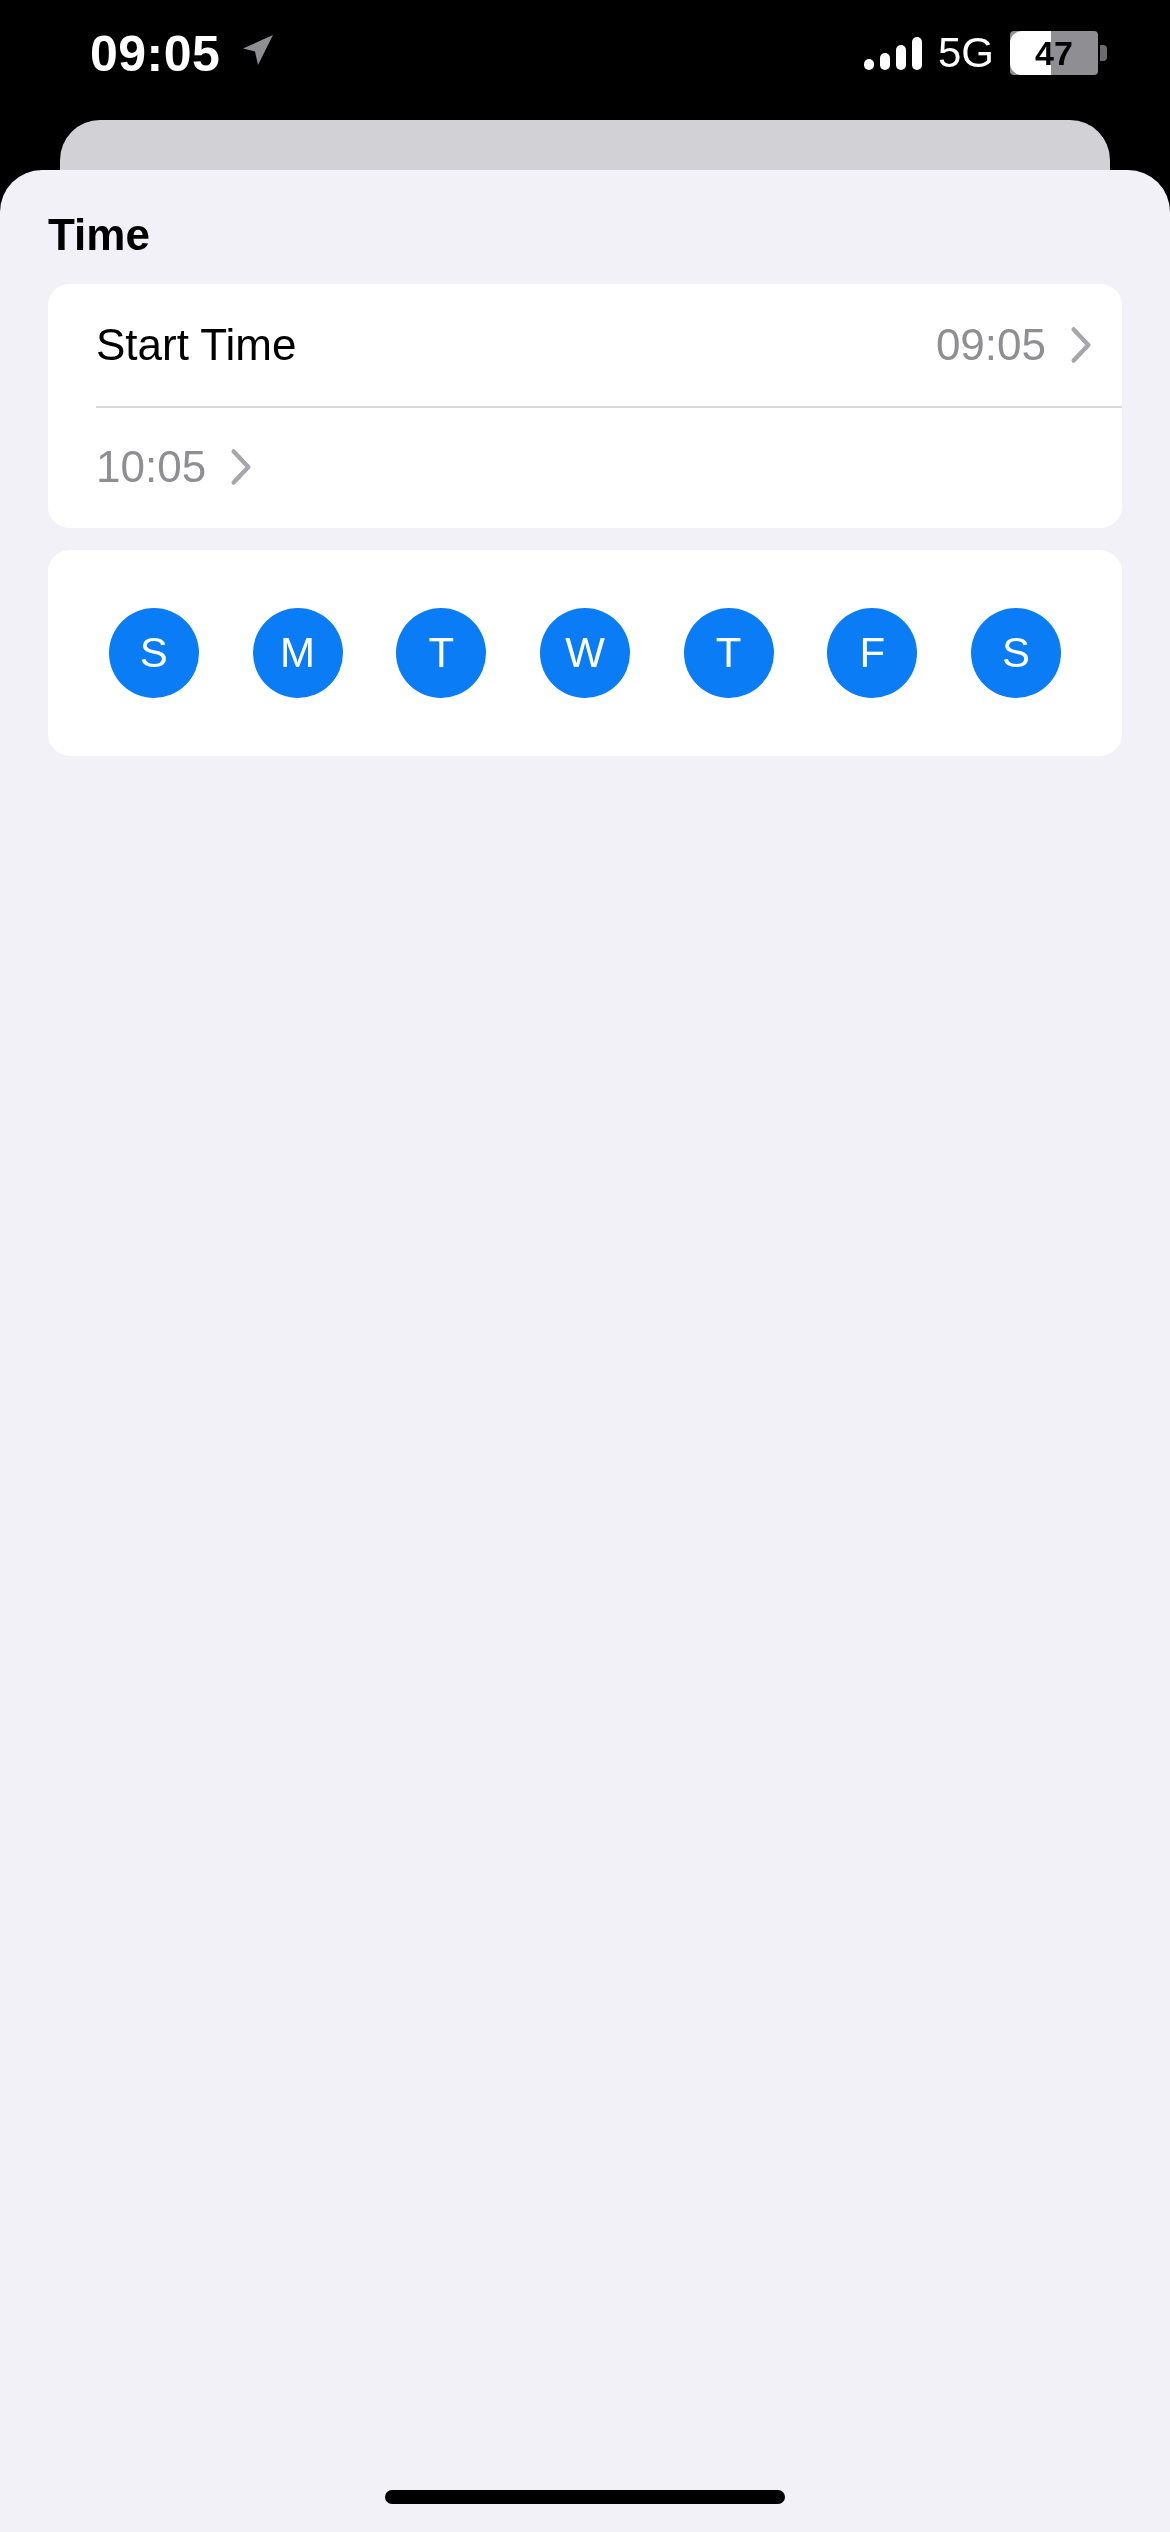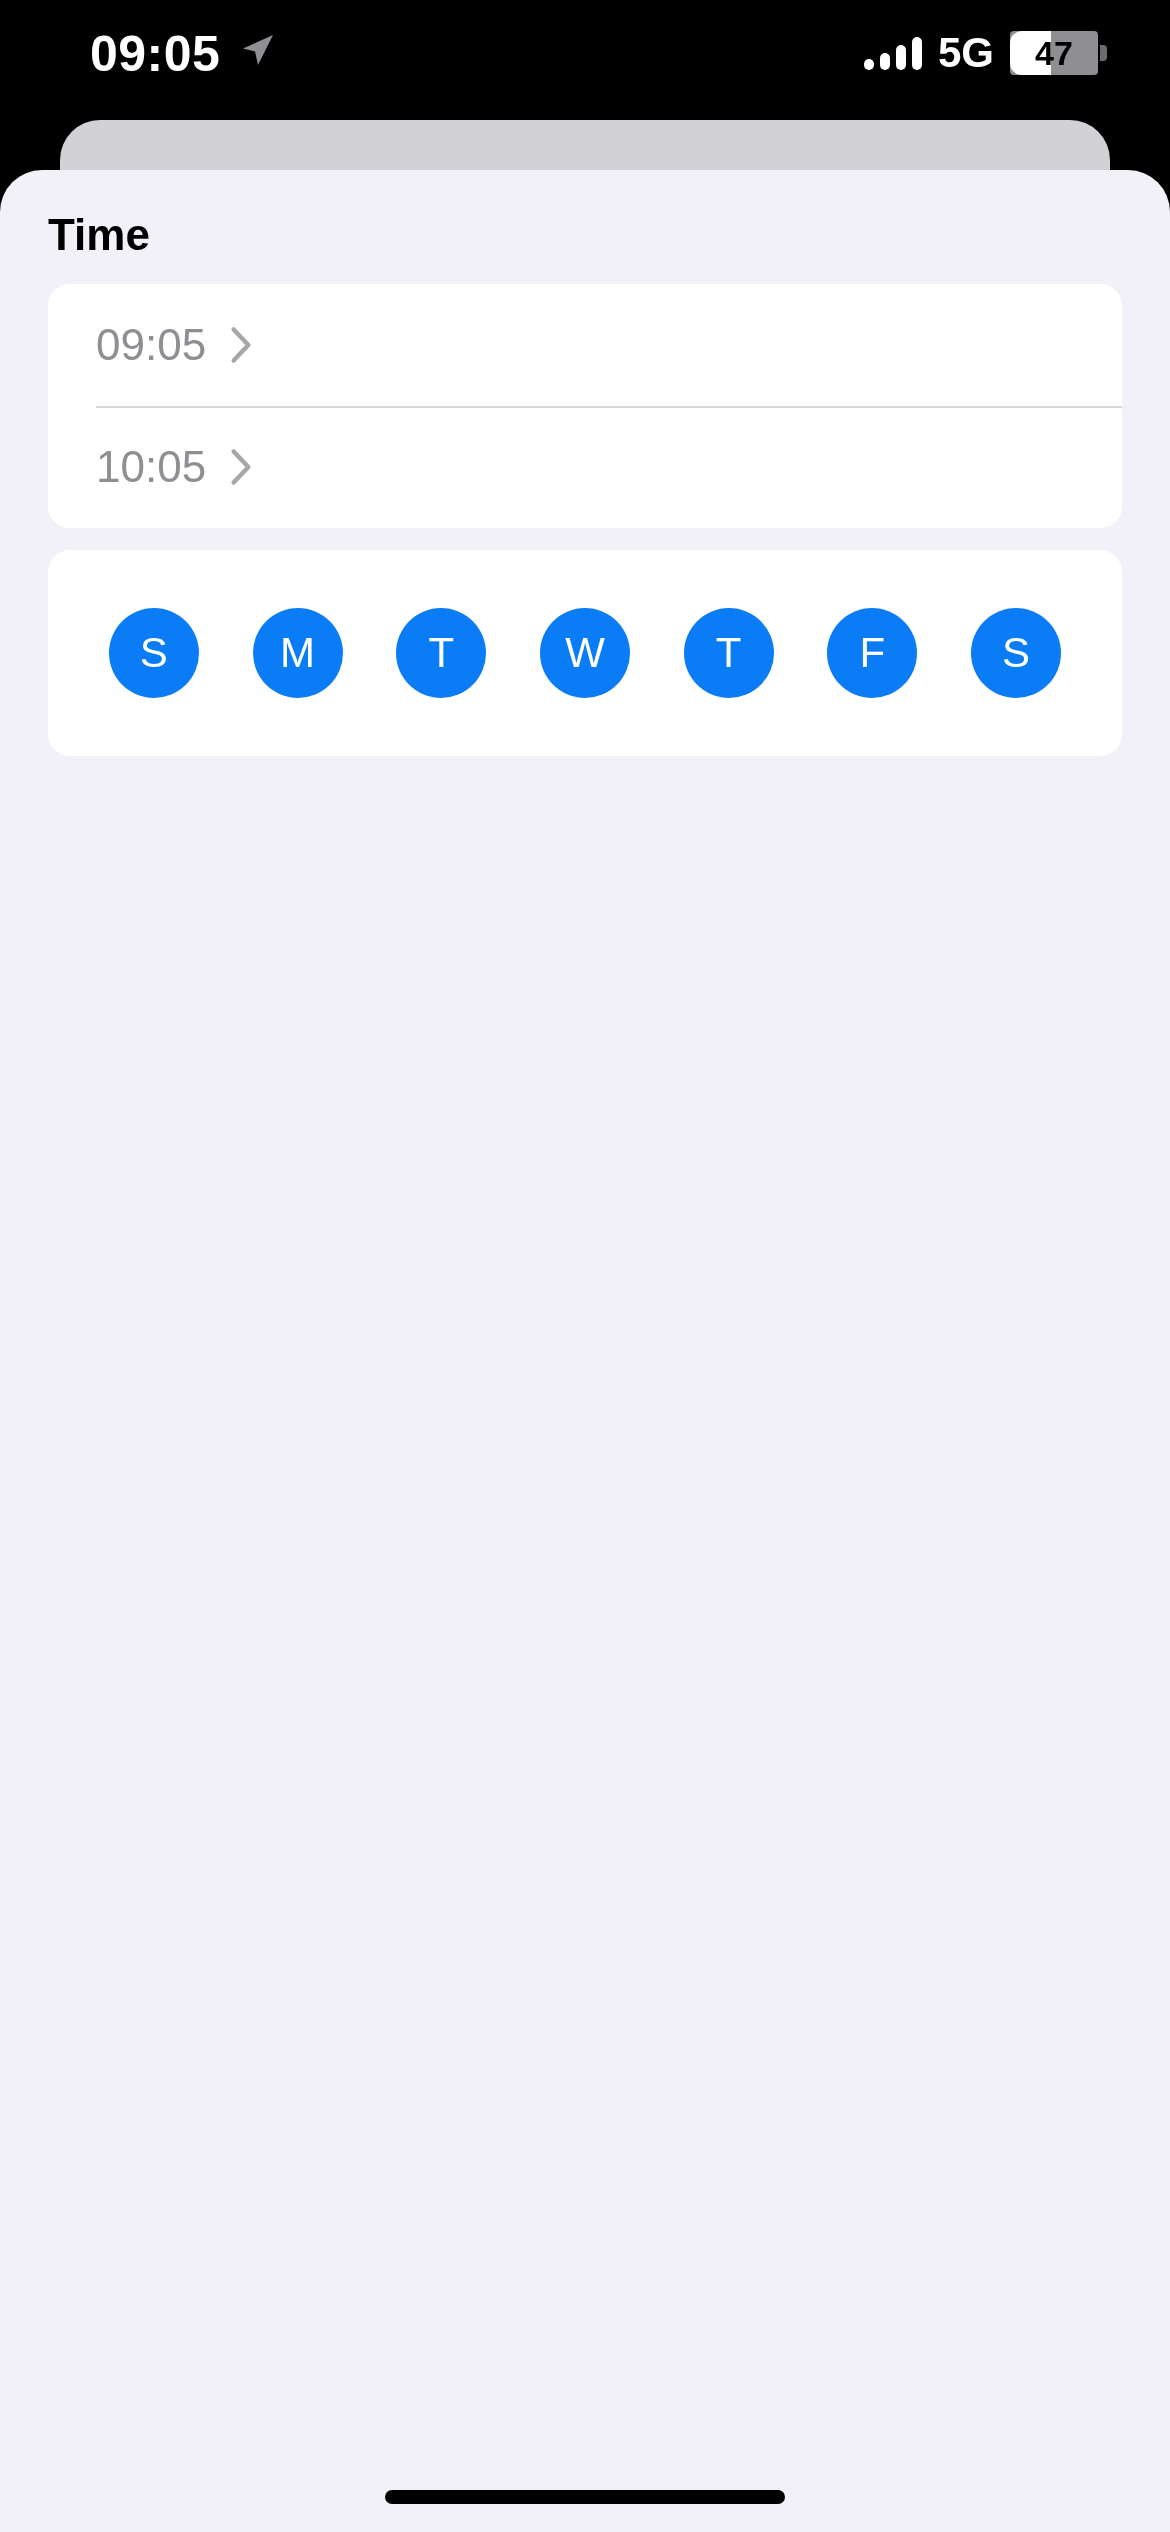--- a/index.html
+++ b/index.html
@@ -63,21 +63,21 @@
     width: 10px;
     border-radius: 5px;
     background: #ffffff;
   }
   .signal-bars i:nth-child(1) { height: 11px; }
   .signal-bars i:nth-child(2) { height: 17px; }
   .signal-bars i:nth-child(3) { height: 25px; }
   .signal-bars i:nth-child(4) { height: 33px; }
   #network-type {
     font-size: 42px;
-    font-weight: 700;
+    font-weight: 400;
     color: #ffffff;
     letter-spacing: 0px;
     line-height: 44px;
   }
   #battery {
     position: relative;
     width: 88px;
     height: 44px;
     border-radius: 4px;
     background: #8e8e93;
@@ -304,20 +304,21 @@
 
   <div id="back-card"></div>
 
   <div id="sheet">
 
 
     <div class="section-header" id="time-section-header">Time</div>
     <div class="card">
 
       <div class="list-row">
+        <span class="row-label">Start Time</span>
         <span class="row-value">09:05</span>
         <svg class="chevron-right" viewBox="0 0 12 20">
           <path d="M2 1.5 L10 10 L2 18.5" fill="none" stroke="#a6a6ab" stroke-width="2.4" stroke-linecap="round" stroke-linejoin="round"></path>
         </svg>
       </div>
 
       <div class="list-row">
         <span class="row-value">10:05</span>
         <svg class="chevron-right" viewBox="0 0 12 20">
           <path d="M2 1.5 L10 10 L2 18.5" fill="none" stroke="#a6a6ab" stroke-width="2.4" stroke-linecap="round" stroke-linejoin="round"></path>

